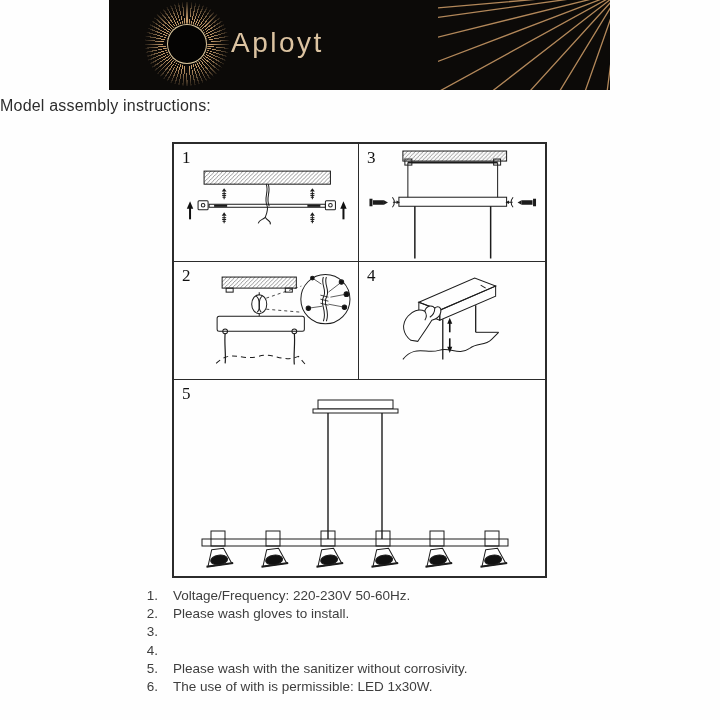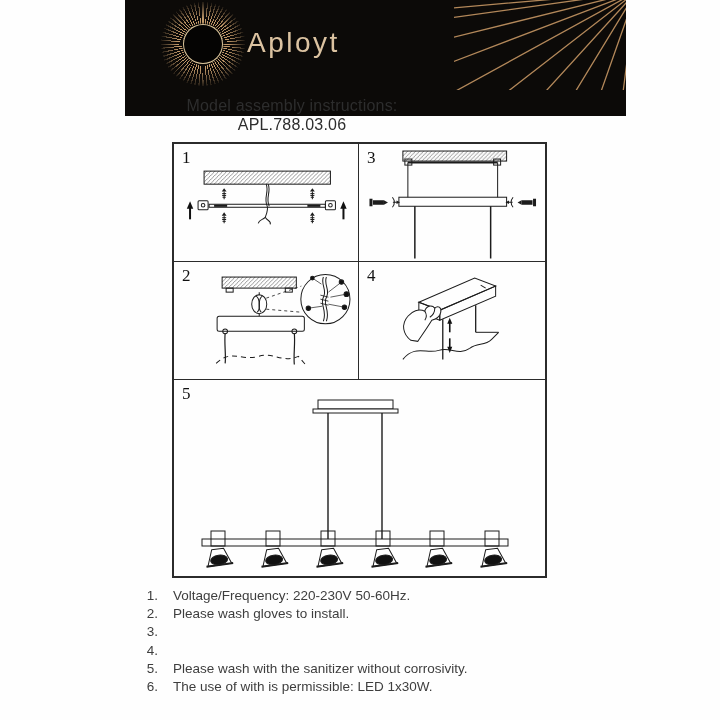--- a/index.html
+++ b/index.html
@@ -1,32 +1,32 @@
 <!DOCTYPE html>
 <html><head>
 <meta charset="utf-8">
 <style>
   html,body{margin:0;padding:0;background:#ffffff;}
   .page{position:relative;width:720px;height:720px;background:#fefefe;overflow:hidden;
         font-family:"Liberation Sans",sans-serif;}
 
   
-  .band{position:absolute;left:109px;top:0;width:501px;height:116px;background:#0c0a08;overflow:hidden;margin-left:16px;}
+  .band{position:absolute;left:109px;top:0;width:501px;height:90px;background:#0c0a08;overflow:hidden;}
   .sunburst{position:absolute;left:36px;top:2px;width:84px;height:84px;border-radius:50%;
     background:
       radial-gradient(closest-side, #0c0a08 0 45%, rgba(12,10,8,0) 52% 60%, rgba(12,10,8,.85) 98%),
       repeating-conic-gradient(from 0deg, rgba(205,162,112,.95) 0deg 1.8deg, rgba(205,162,112,0) 1.8deg 5.6deg);}
   .sunburst::after{content:"";position:absolute;left:50%;top:50%;width:38px;height:38px;margin:-20px 0 0 -20px;
     border:1.4px solid rgba(240,216,170,.9);border-radius:50%;background:#050403;}
   .brand{position:absolute;left:122px;top:27px;font-size:28px;font-weight:400;
     letter-spacing:2.5px;color:#dcc3a1;}
   .rays{position:absolute;right:0;top:0;width:172px;height:90px;}
 
   
-  .title{position:absolute;left:0;top:96px;width:584px;text-align:center;
+  .title{position:absolute;left:0;top:96px;width:584px;text-align:left;
     font-size:16px;line-height:19px;color:#2d2d2d;letter-spacing:.2px;}
 
   
   .ibox{position:absolute;left:172px;top:142px;width:375px;height:436px;
     border:2px solid #2b2b2b;box-sizing:border-box;
     display:grid;grid-template-columns:185px 1fr;grid-template-rows:118px 118px 1fr;}
   .panel{position:relative;box-sizing:border-box;}
   .p-br{border-right:1.5px solid #2b2b2b;}
   .p-bb{border-bottom:1.5px solid #2b2b2b;}
   .p-span{grid-column:1 / span 2;}
@@ -60,21 +60,20 @@
         <line x1="182" y1="-8" x2="-20.7" y2="215"></line>
         <line x1="182" y1="-8" x2="25.5" y2="249.2"></line>
         <line x1="182" y1="-8" x2="82.3" y2="275.7"></line>
         <line x1="182" y1="-8" x2="143.4" y2="289.8"></line>
       </g>
     </svg>
   </div>
 
   <div class="title">
     <div>Model assembly instructions:</div>
-    <div>APL.788.03.06</div>
   </div>
 
   <div class="ibox">
 
     <div class="panel p-br p-bb">
       <span class="panel-num">1</span>
       <svg viewBox="0 0 183.5 116.5" preserveAspectRatio="none">
         <defs>
           <pattern id="h1" patternUnits="userSpaceOnUse" width="4" height="4">
             <path d="M0,4 L4,0" stroke="#6a6a6a" stroke-width="0.7"></path>

